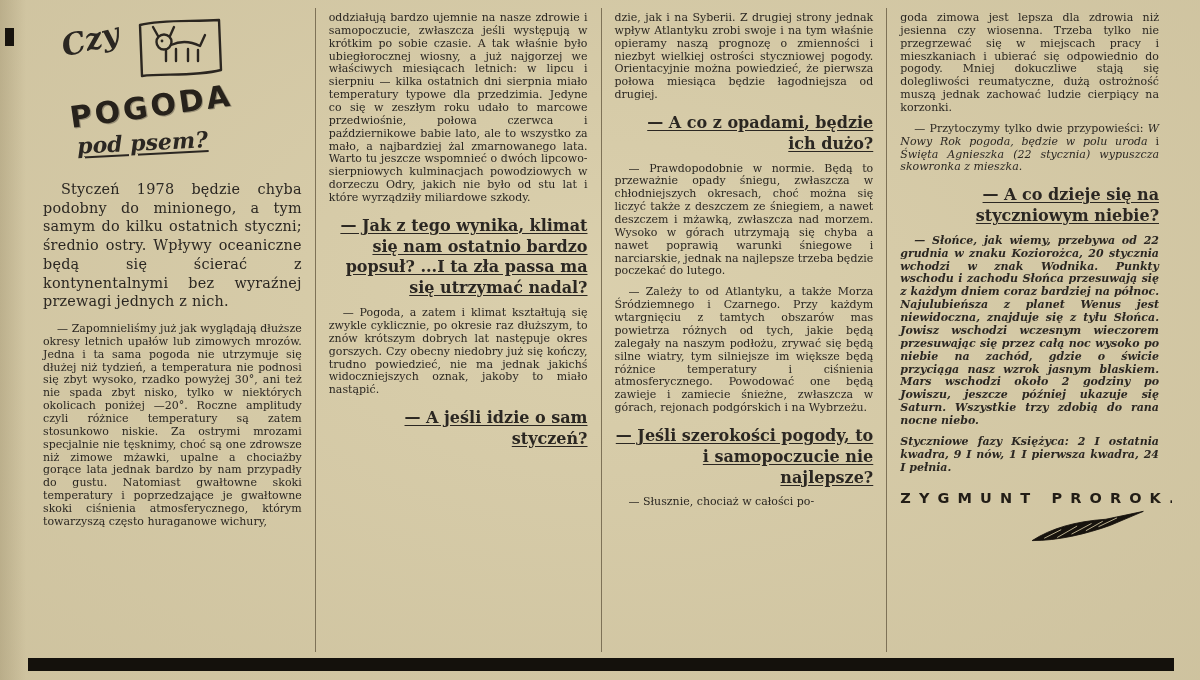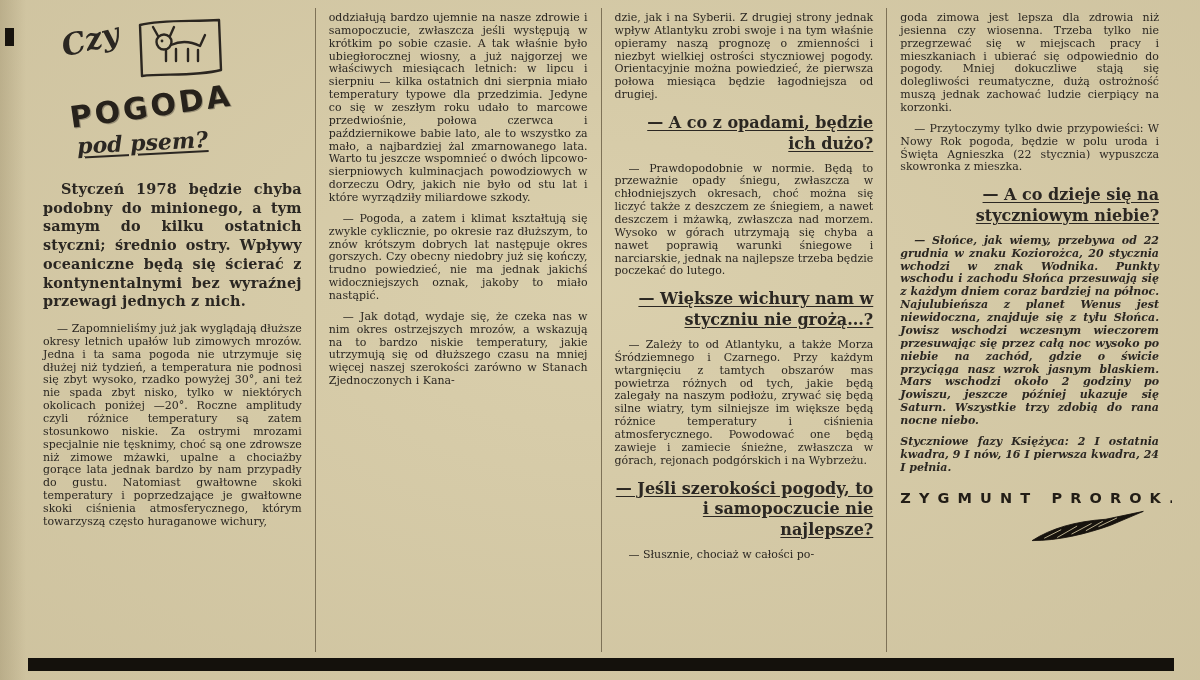--- a/index.html
+++ b/index.html
@@ -85,40 +85,40 @@
   }
 
   
   .blocks p {
     margin: 0 0 8px 0;
     text-align: justify;
     font-size: 11px;
     line-height: 1.17;
   }
   p.lead {
-    font-weight: bold;
+    font-weight: normal;
     font-size: 14.4px;
     line-height: 1.3;
     text-indent: 18px;
     margin-bottom: 12px;
     letter-spacing: 0.2px;
   }
   p.question {
     font-weight: bold;
     font-size: 16px;
     line-height: 1.3;
     text-align: right;
     text-decoration: underline;
     text-underline-offset: 2px;
     margin: 11px 0 8px 0;
   }
   p.para { text-indent: 14px; }
   p.noindent { text-indent: 0; }
   p.bold { font-weight: bold; font-style: italic; }
-  .it { }
+  .it { font-style: italic; }
 
   .byline {
     font-family: "DejaVu Sans", sans-serif;
     font-weight: bold;
     font-size: 14.5px;
     letter-spacing: 0.56em;
     white-space: nowrap;
     margin-top: 16px;
     color: #221d16;
   }
@@ -161,44 +161,44 @@
       </header>
       <div class="blocks">
           <p class="lead">Styczeń 1978 będzie chyba podobny do minionego, a tym samym do kilku ostatnich styczni; średnio ostry. Wpływy oceaniczne będą się ścierać z kontynentalnymi bez wyraźnej przewagi jednych z nich.</p>
           <p class="para">— Zapomnieliśmy już jak wyglądają dłuższe okresy letnich upałów lub zimowych mrozów. Jedna i ta sama pogoda nie utrzymuje się dłużej niż tydzień, a temperatura nie podnosi się zbyt wysoko, rzadko powyżej 30°, ani też nie spada zbyt nisko, tylko w niektórych okolicach poniżej —20°. Roczne amplitudy czyli różnice temperatury są zatem stosunkowo niskie. Za ostrymi mrozami specjalnie nie tęsknimy, choć są one zdrowsze niż zimowe mżawki, upalne a chociażby gorące lata jednak bardzo by nam przypadły do gustu. Natomiast gwałtowne skoki temperatury i poprzedzające je gwałtowne skoki ciśnienia atmosferycznego, którym towarzyszą często huraganowe wichury,</p>
         </div>
     </section>
 
     <section class="column">
       <div class="blocks">
           <p class="para noindent">oddziałują bardzo ujemnie na nasze zdrowie i samopoczucie, zwłaszcza jeśli występują w krótkim po sobie czasie. A tak właśnie było ubiegłorocznej wiosny, a już najgorzej we właściwych miesiącach letnich: w lipcu i sierpniu — kilka ostatnich dni sierpnia miało temperatury typowe dla przedzimia. Jedyne co się w zeszłym roku udało to marcowe przedwiośnie, połowa czerwca i październikowe babie lato, ale to wszystko za mało, a najbardziej żal zmarnowanego lata. Warto tu jeszcze wspomnieć o dwóch lipcowo-sierpniowych kulminacjach powodziowych w dorzeczu Odry, jakich nie było od stu lat i które wyrządziły miliardowe szkody.</p>
+          <p class="question">— Jak z tego wynika, klimat się nam ostatnio bardzo popsuł? ...I ta zła passa ma się utrzymać nadal?</p>
           <p class="para">— Pogoda, a zatem i klimat kształtują się zwykle cyklicznie, po okresie raz dłuższym, to znów krótszym dobrych lat następuje okres gorszych. Czy obecny niedobry już się kończy, trudno powiedzieć, nie ma jednak jakichś widoczniejszych oznak, jakoby to miało nastąpić.</p>
-          <p class="para">— Jak dotąd, wydaje się, że czeka nas w nim okres ostrzejszych mrozów, a wskazują na to bardzo niskie temperatury, jakie utrzymują się od dłuższego czasu na mniej więcej naszej szerokości zarówno w Stanach Zjednoczonych i Kana-</p>
+          <p class="question">— A jeśli idzie o sam styczeń?</p>
         </div>
     </section>
 
     <section class="column">
       <div class="blocks">
           <p class="para noindent">dzie, jak i na Syberii. Z drugiej strony jednak wpływ Atlantyku zrobi swoje i na tym właśnie opieramy naszą prognozę o zmienności i niezbyt wielkiej ostrości styczniowej pogody. Orientacyjnie można powiedzieć, że pierwsza połowa miesiąca będzie łagodniejsza od drugiej.</p>
           <p class="question">— A co z opadami, będzie ich dużo?</p>
           <p class="para">— Prawdopodobnie w normie. Będą to przeważnie opady śniegu, zwłaszcza w chłodniejszych okresach, choć można się liczyć także z deszczem ze śniegiem, a nawet deszczem i mżawką, zwłaszcza nad morzem. Wysoko w górach utrzymają się chyba a nawet poprawią warunki śniegowe i narciarskie, jednak na najlepsze trzeba będzie poczekać do lutego.</p>
-          <p class="question">— Większe wichury nam w styczniu nie grożą...?</p>
           <p class="para">— Zależy to od Atlantyku, a także Morza Śródziemnego i Czarnego. Przy każdym wtargnięciu z tamtych obszarów mas powietrza różnych od tych, jakie będą zalegały na naszym podłożu, zrywać się będą silne wiatry, tym silniejsze im większe będą różnice temperatury i ciśnienia atmosferycznego. Powodować one będą zawieje i zamiecie śnieżne, zwłaszcza w górach, rejonach podgórskich i na Wybrzeżu.</p>
           <p class="question">— Jeśli szerokości pogody, to i samopoczucie nie najlepsze?</p>
           <p class="para">— Słusznie, chociaż w całości po-</p>
         </div>
     </section>
 
     <section class="column">
       <div class="blocks">
           <p class="para noindent">goda zimowa jest lepsza dla zdrowia niż jesienna czy wiosenna. Trzeba tylko nie przegrzewać się w miejscach pracy i mieszkaniach i ubierać się odpowiednio do pogody. Mniej dokuczliwe stają się dolegliwości reumatyczne, dużą ostrożność muszą jednak zachować ludzie cierpiący na korzonki.</p>
           <p class="para"><span>— Przytoczymy tylko dwie przypowieści: </span><span class="it">W Nowy Rok pogoda, będzie w polu uroda</span><span> i </span><span class="it">Święta Agnieszka (22 stycznia) wypuszcza skowronka z mieszka.</span></p>
           <p class="question">— A co dzieje się na styczniowym niebie?</p>
           <p class="para bold">— Słońce, jak wiemy, przebywa od 22 grudnia w znaku Koziorożca, 20 stycznia wchodzi w znak Wodnika. Punkty wschodu i zachodu Słońca przesuwają się z każdym dniem coraz bardziej na północ. Najulubieńsza z planet Wenus jest niewidoczna, znajduje się z tyłu Słońca. Jowisz wschodzi wczesnym wieczorem przesuwając się przez całą noc wysoko po niebie na zachód, gdzie o świcie przyciąga nasz wzrok jasnym blaskiem. Mars wschodzi około 2 godziny po Jowiszu, jeszcze później ukazuje się Saturn. Wszystkie trzy zdobią do rana nocne niebo.</p>
-          <p class="para bold noindent">Styczniowe fazy Księżyca: 2 I ostatnia kwadra, 9 I nów, 16 I pierwsza kwadra, 24 I pełnia.</p>
+          <p class="para bold noindent">Styczniowe fazy Księżyca: 2 I ostatnia kwadra, 9 I nów, 1 I pierwsza kwadra, 24 I pełnia.</p>
           <div class="byline">ZYGMUNT PROROK.</div>
   <div class="signature">
     <svg viewBox="0 0 150 34" width="122" height="28" aria-hidden="true">
       <path class="quill" d="M5,24 C30,12 60,7 98,9 L145,5 L103,17 C72,24 36,28 5,24 Z"></path>
       <path class="hatch" d="M20,23 L42,15 M36,24 L62,13 M54,22 L80,12 M72,20 L94,11 M88,17 L112,9"></path>
     </svg>
   </div>
 </div>
     </section>
 

